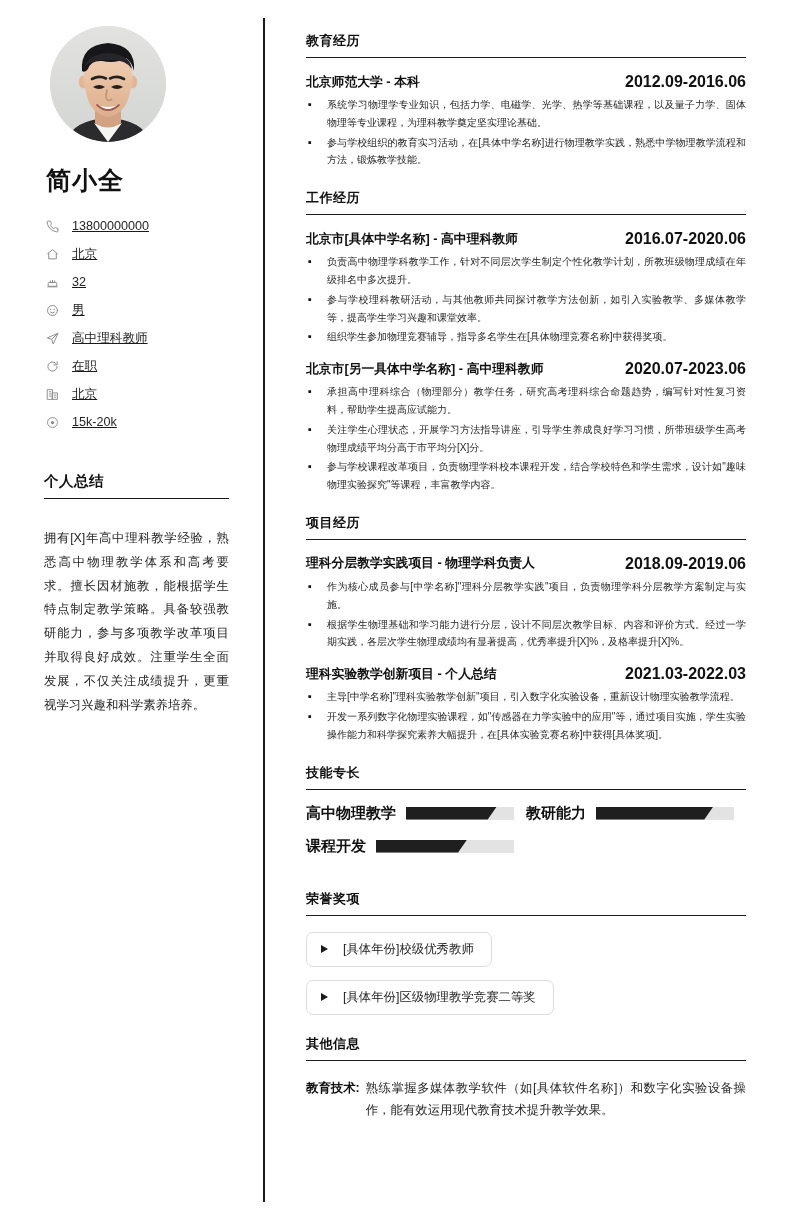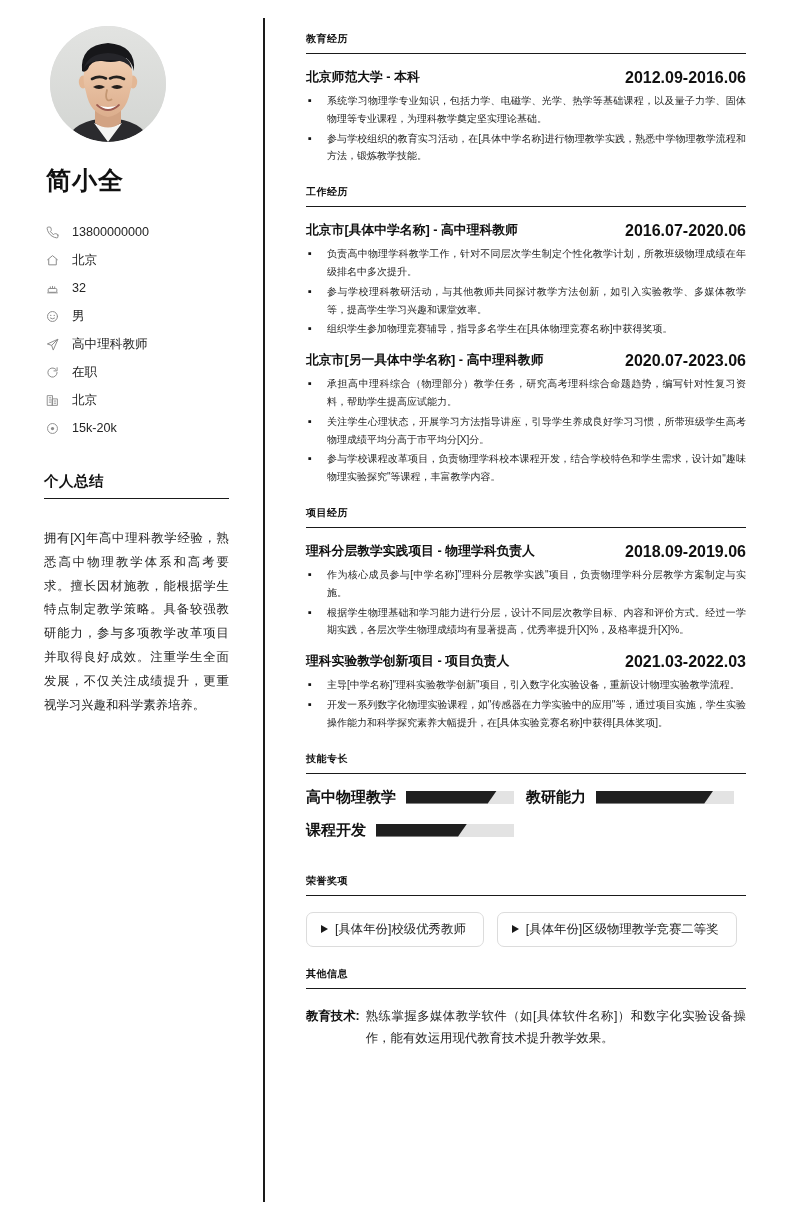--- a/index.html
+++ b/index.html
@@ -51,23 +51,24 @@
     font-size: 25px;
     font-weight: bold;
     letter-spacing: 1px;
     margin: 22px 0 0 2px;
     color: #111;
   }
 
   .contact-list { margin-top: 16px; }
   .contact-row {
     display: flex;
-    align-items: flex-end;
+    align-items: center;
     height: 27px;
     margin-bottom: 1px;
+    text-decoration: underline;
   }
   .contact-ico {
     width: 17px;
     flex: 0 0 17px;
     height: 15px;
     margin-right: 11px;
     display: flex;
     align-items: center;
     justify-content: center;
     color: #8a8a8a;
@@ -98,33 +99,33 @@
   }
 
   
   .main {
     flex: 1 1 auto;
     padding: 32px 48px 0 43px;
     min-width: 0;
   }
   .sec { margin-bottom: 20px; }
   .sec-head {
-    font-size: 10px;
+    font-size: 13px;
     font-weight: bold;
     color: #111;
     padding-bottom: 7px;
     border-bottom: 1.6px solid #1a1a1a;
     letter-spacing: .5px;
   }
   .entry { margin-top: 15px; }
   .entry + .entry { margin-top: 14px; }
   .entry-head {
     display: flex;
     justify-content: space-between;
-    align-items: flex-start;
+    align-items: center;
     gap: 2px;
     margin-bottom: 5px;
   }
   .entry-title {
     font-size: 12.8px;
     font-weight: bold;
     color: #111;
   }
   .entry-date {
     font-size: 16px;
@@ -189,21 +190,21 @@
   
   .honors {
     display: flex;
     flex-wrap: wrap;
     gap: 13px;
     margin-top: 16px;
   }
   .honor-chip {
     display: inline-flex;
     align-items: center;
-    gap: 7px;
+    gap: 15px;
     border: 1px solid #dcdcdc;
     border-radius: 7px;
     padding: 8px 17px 8px 14px;
     font-size: 12.4px;
     color: #1d1d1d;
     background: #fff;
     white-space: nowrap;
   }
   .tri {
     width: 0; height: 0;
@@ -432,21 +433,21 @@
           <span class="entry-date">2018.09-2019.06</span>
         </div>
         <ul class="bullets">
           <li>作为核心成员参与[中学名称]"理科分层教学实践"项目，负责物理学科分层教学方案制定与实施。</li>
           <li>根据学生物理基础和学习能力进行分层，设计不同层次教学目标、内容和评价方式。经过一学期实践，各层次学生物理成绩均有显著提高，优秀率提升[X]%，及格率提升[X]%。</li>
         </ul>
       </div>
 
       <div class="entry">
         <div class="entry-head">
-          <span class="entry-title">理科实验教学创新项目 - 项目负责人</span>
+          <span class="entry-title">理科实验教学创新项目 - 个人总结</span>
           <span class="entry-date">2021.03-2022.03</span>
         </div>
         <ul class="bullets">
           <li>主导[中学名称]"理科实验教学创新"项目，引入数字化实验设备，重新设计物理实验教学流程。</li>
           <li>开发一系列数字化物理实验课程，如"传感器在力学实验中的应用"等，通过项目实施，学生实验操作能力和科学探究素养大幅提升，在[具体实验竞赛名称]中获得[具体奖项]。</li>
         </ul>
       </div>
     </section>
 
     <section class="sec">

